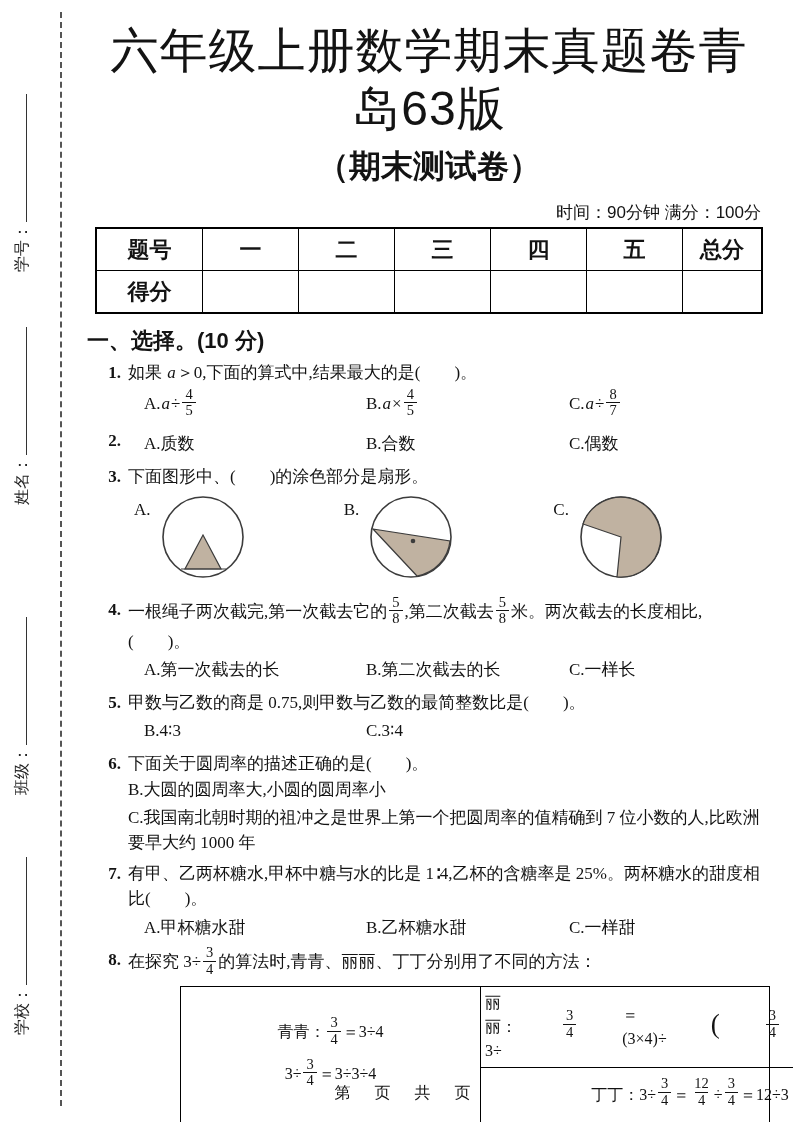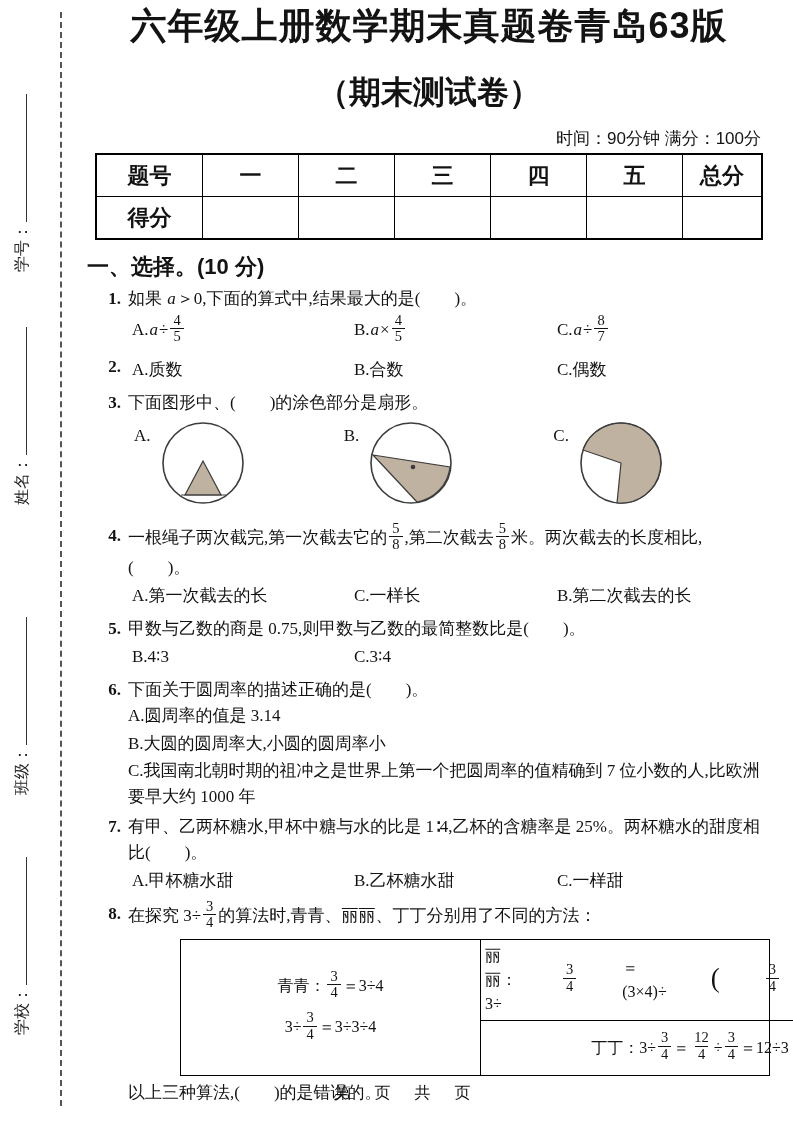--- a/index.html
+++ b/index.html
@@ -7,39 +7,39 @@
         font-family:"Liberation Serif","DejaVu Serif",serif;color:#131313;}
   
   .seal-label{position:absolute;left:10px;transform:rotate(-90deg);transform-origin:left top;
         white-space:nowrap;font-family:"Liberation Sans","DejaVu Sans",sans-serif;
         font-size:16px;color:#222;}
   .seal-label .blank{display:inline-block;width:128px;height:1em;border-bottom:1.6px solid #333;
         margin-left:2px;vertical-align:baseline;}
   .cutline{position:absolute;left:60px;top:12px;bottom:16px;width:0;border-left:2px dashed #555;}
   
   .content{position:absolute;left:95px;top:0;width:668px;}
-  .title{margin:4px 0 0 0;text-align:center;font-size:36px;line-height:1.2;font-weight:bold;
+  .title{margin:22px 0 0 0;text-align:center;font-size:48px;line-height:1.2;font-weight:normal;
         font-family:"Liberation Sans","DejaVu Sans",sans-serif;letter-spacing:1px;}
-  .subtitle{margin:24px 0 0 0;text-align:center;font-size:32px;font-weight:bold;
+  .subtitle{margin:8px 0 0 0;text-align:center;font-size:32px;font-weight:bold;
         font-family:"Liberation Sans","DejaVu Sans",sans-serif;}
   .info{margin:12px 2px 3px 0;text-align:right;font-size:17px;
         font-family:"Liberation Sans","DejaVu Sans",sans-serif;}
   table.score-table{width:100%;border-collapse:collapse;border:2px solid #000;}
   table.score-table td{border:1.2px solid #000;height:39px;text-align:center;
         font-size:22px;font-weight:bold;font-family:"Liberation Sans","DejaVu Sans",sans-serif;}
   table.score-table td:first-child{width:103px;}
   table.score-table td:last-child{width:76px;}
   .section-title{margin:12px 0 4px -8px;font-size:22px;font-weight:bold;
         font-family:"Liberation Sans","DejaVu Sans",sans-serif;}
   
   .question{display:flex;margin-top:4px;font-size:17px;line-height:1.5;}
   .qnum{flex:none;width:26px;text-align:right;margin-right:7px;font-weight:bold;}
   .qbody{flex:1;min-width:0;}
   .stem{}
-  .opts.row{display:grid;grid-template-columns:222px 203px 1fr;margin:2px 0 2px 4px;}
+  .opts.row{display:grid;grid-template-columns:222px 203px 1fr;margin:2px 0 2px 16px;}
   .opts.col .opt{display:block;}
   .opt{padding:1px 0;}
   
   .frac{display:inline-flex;flex-direction:column;align-items:center;vertical-align:middle;
         line-height:1.08;font-size:14.5px;margin:0 2px;position:relative;top:-2px;}
   .frac .den{border-top:1.3px solid #131313;padding:0 3px;}
   .frac .num{padding:0 3px;}
   .var{font-style:italic;padding:0 1px;font-family:"Liberation Serif","DejaVu Serif",serif;}
   .bigp{font-size:27px;line-height:1;vertical-align:middle;position:relative;top:-2px;font-weight:400;}
   
@@ -169,41 +169,40 @@
           <div class="qbody">
             <div class="stem">一根绳子两次截完,第一次截去它的<span class="frac">
                 <span class="num">5</span>
                 <span class="den">8</span>
               </span>,第二次截去<span class="frac">
                 <span class="num">5</span>
                 <span class="den">8</span>
               </span>米。两次截去的长度相比,(　　)。</div>
             <div class="opts row">
               <span class="opt">A.第一次截去的长</span>
+              <span class="opt">B.第二次截去的长</span>
               <span class="opt">C.一样长</span>
-              <span class="opt">B.第二次截去的长</span>
             </div>
           </div>
         </div>
         <div class="question">
           <span class="qnum">5.</span>
           <div class="qbody">
             <div class="stem">甲数与乙数的商是 0.75,则甲数与乙数的最简整数比是(　　)。</div>
             <div class="opts row">
               <span class="opt">B.4∶3</span>
               <span class="opt">C.3∶4</span>
             </div>
           </div>
         </div>
         <div class="question">
           <span class="qnum">6.</span>
           <div class="qbody">
             <div class="stem">下面关于圆周率的描述正确的是(　　)。</div>
             <div class="opts col">
-              <span class="opt">A.圆周率的值是 3.14</span>
               <span class="opt">B.大圆的圆周率大,小圆的圆周率小</span>
               <span class="opt">C.我国南北朝时期的祖冲之是世界上第一个把圆周率的值精确到 7 位小数的人,比欧洲要早大约 1000 年</span>
             </div>
           </div>
         </div>
         <div class="question">
           <span class="qnum">7.</span>
           <div class="qbody">
             <div class="stem">有甲、乙两杯糖水,甲杯中糖与水的比是 1∶4,乙杯的含糖率是 25%。两杯糖水的甜度相比(　　)。</div>
             <div class="opts row">

